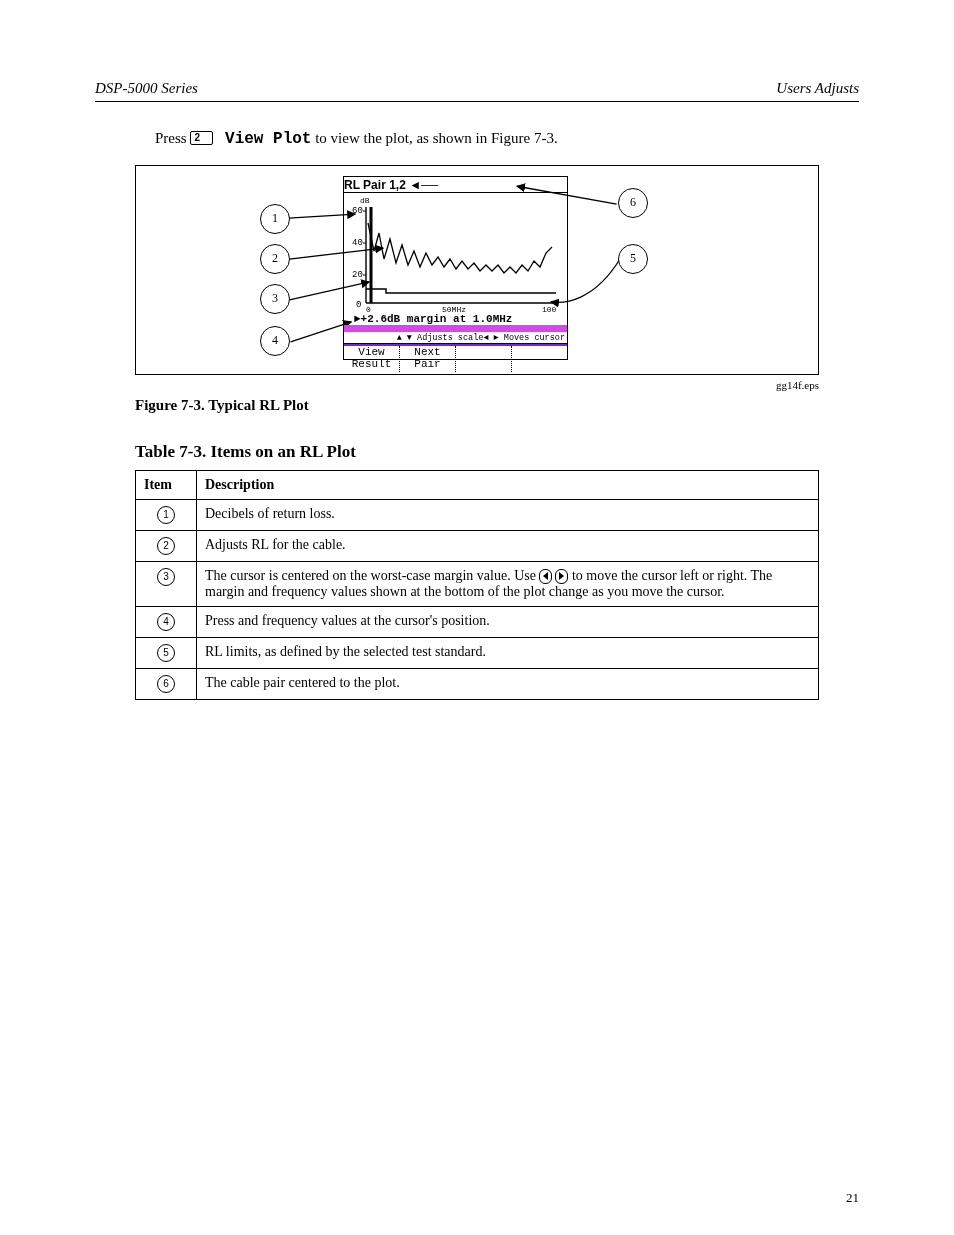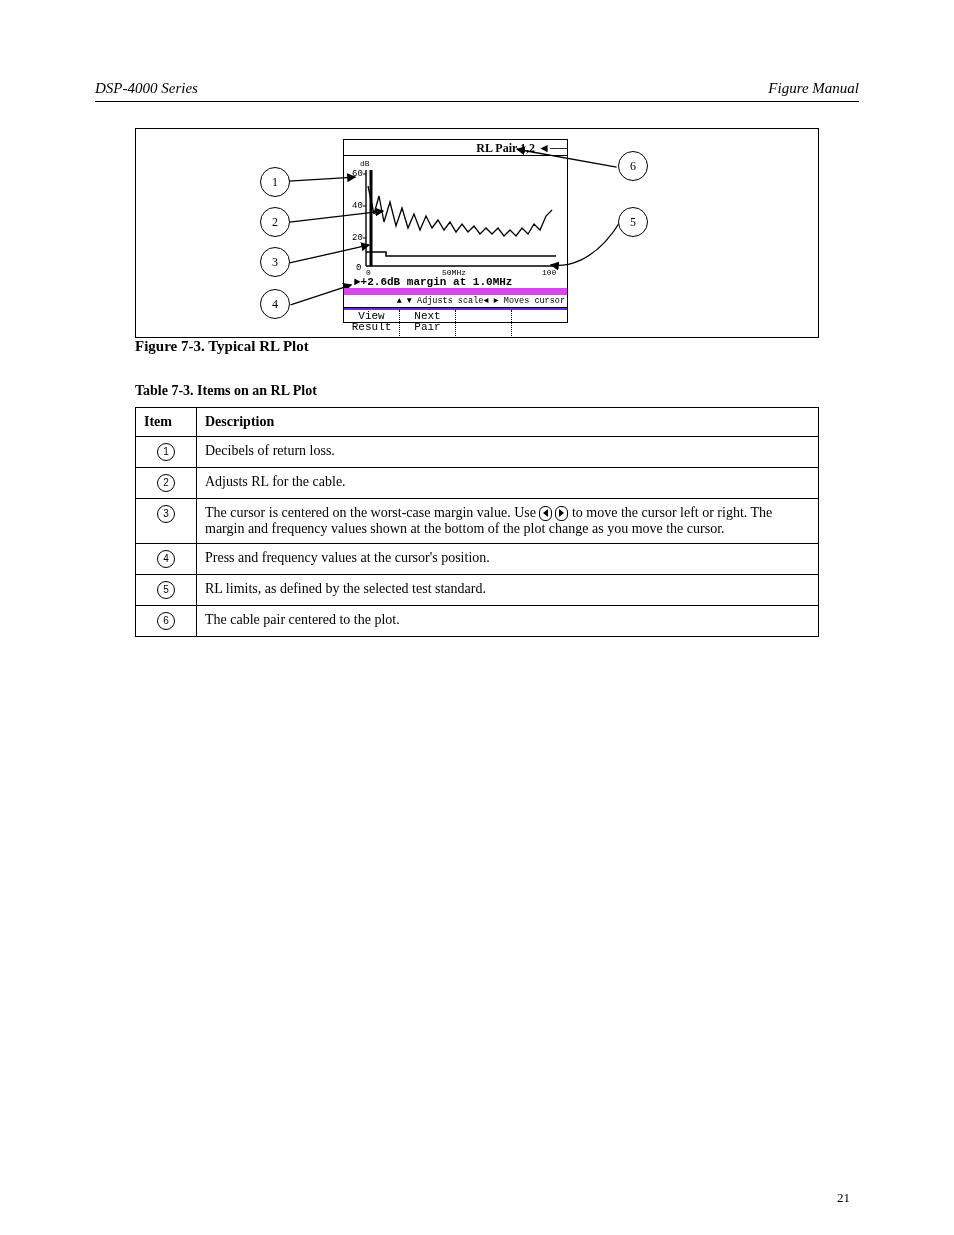--- a/index.html
+++ b/index.html
@@ -60,24 +60,24 @@
   }
   .screen {
     position: absolute;
     left: 207px;
     top: 10px;
     width: 223px;
     height: 182px;
     border: 1.5px solid #000;
   }
   .screen-title {
-    font-family: Liberation Serif, serif;
+    font-family: Liberation Sans, sans-serif;
     font-weight: bold;
     font-size: 12px;
-    text-align: right;
+    text-align: left;
     border-bottom: 1px solid #000;
     line-height: 1.2;
     padding: 1px 0 0 0;
     white-space: pre;
   }
   .plot-area {
     position: relative;
     height: 120px;
   }
   .plot-svg {
@@ -142,21 +142,21 @@
     text-align: right;
     margin: 4px 40px 6px 0;
   }
   .figcaption {
     font-weight: bold;
     font-size: 15px;
     margin: 0 0 28px 40px;
   }
   .tabletitle {
     font-weight: bold;
-    font-size: 14px;
+    font-size: 17px;
     margin: 0 0 8px 40px;
   }
   table.desc {
     border-collapse: collapse;
     width: calc(100% - 80px);
     margin: 0 40px;
     font-size: 14px;
     border-radius: 9px;
   }
   table.desc th, table.desc td {
@@ -200,36 +200,39 @@
     position: absolute;
     top: 2px;
     width: 0; height: 0;
     border-top: 4px solid transparent;
     border-bottom: 4px solid transparent;
   }
   .rndkey.l::after { right: 3px; border-right: 5px solid #000; }
   .rndkey.r::after { left: 3px; border-left: 5px solid #000; }
   .pagenum {
     position: absolute;
-    right: 104px;
+    right: 95px;
     top: 1190px;
     font-size: 13px;
   }
 </style>
 </head>
 <body>
 
 <div class="page">
   <div class="header-line">
     <div class="header-row">
-      <span>DSP-4000 Series</span>
-      <span>Figure Manual</span>
+      <span>DSP-5000 Series</span>
+      <span>Users Adjusts</span>
     </div>
   </div>
 
+  <p class="intro">
+    <span>Press </span><span class="keycap">2</span><span class="mono"> View Plot</span><span> to view the plot, as shown in Figure 7-3.</span>
+  </p>
 
   <div class="figure-frame">
     <svg class="arrow-svg" viewBox="0 0 684 208">
       <defs>
         <marker id="ah" viewBox="0 0 10 10" refX="9" refY="5" markerWidth="7" markerHeight="7" orient="auto-start-reverse">
           <path d="M0,0 L10,5 L0,10 z" fill="#000"></path>
         </marker>
       </defs>
 
       <line x1="153" y1="52" x2="220" y2="48" stroke="#000" stroke-width="1.3" marker-end="url(#ah)"></line>
@@ -300,20 +303,21 @@
         <div class="softkey">View
 Result</div>
         <div class="softkey">Next
 Pair</div>
         <div class="softkey"></div>
         <div class="softkey"></div>
       </div>
     </div>
   </div>
 
+  <div class="figcode">gg14f.eps</div>
   <div class="figcaption">Figure 7-3. Typical RL Plot</div>
 
   <div class="tabletitle">Table 7-3. Items on an RL Plot</div>
   <table class="desc">
     <thead>
       <tr>
         <th>Item</th>
         <th>Description</th>
       </tr>
     </thead>

